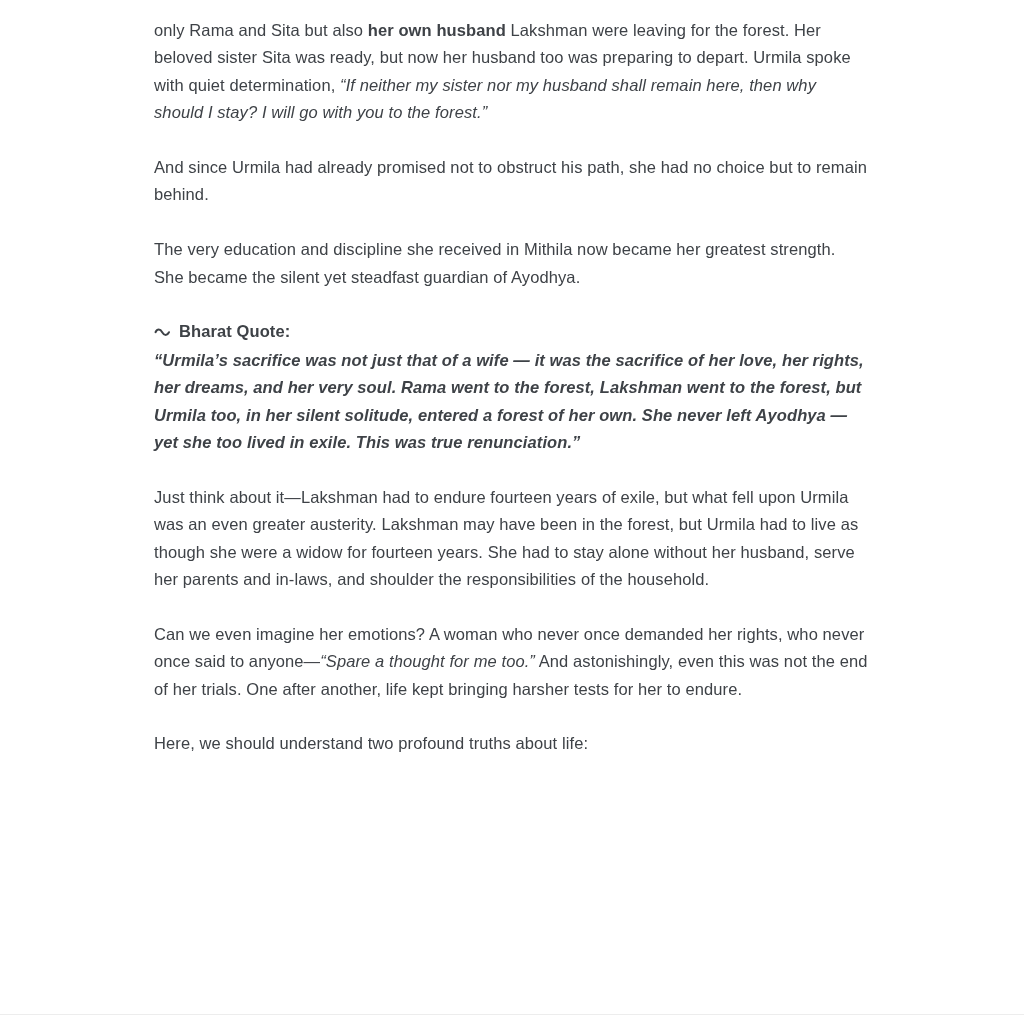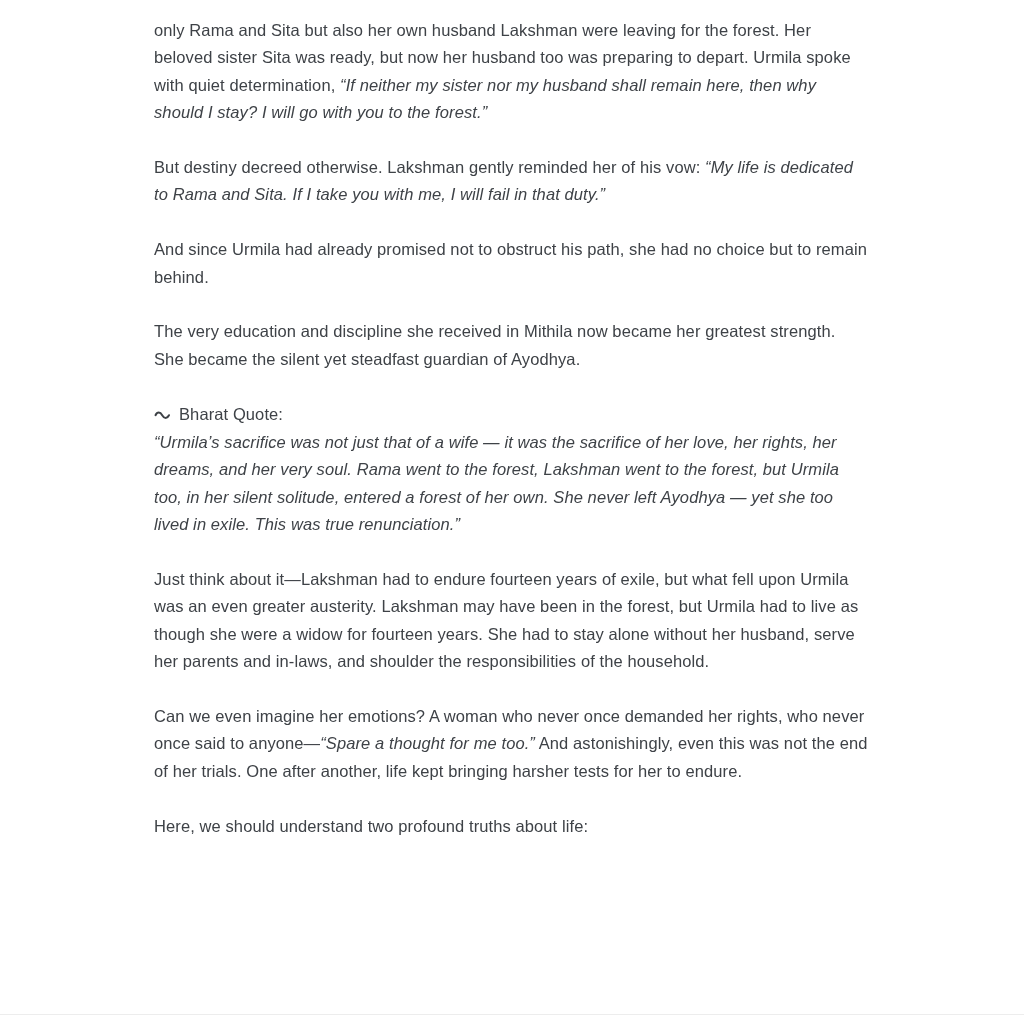--- a/index.html
+++ b/index.html
@@ -23,23 +23,23 @@
     font-size: 16.5px;
     line-height: 27.4px;
     letter-spacing: 0.1px;
   }
   .article p {
     margin: 0 0 27.4px 0;
   }
   .article p.tight {
     margin-bottom: 0;
   }
-  .bold { font-weight: 400; }
+  .bold { font-weight: 700; }
   .italic { font-style: italic; }
-  .bold-italic { font-weight: 400; font-style: italic; }
+  .bold-italic { font-weight: 700; font-style: italic; }
   .wavy-icon {
     display: inline-block;
     vertical-align: -1px;
     margin-right: 6px;
   }
   .bottom-divider {
     position: absolute;
     left: 0;
     top: 1014px;
     width: 1024px;
@@ -47,21 +47,20 @@
     background: #ededed;
   }
 </style>
 </head>
 <body>
 
 <main class="article">
 
   <p><span>only Rama and Sita but also </span><span class="bold">her own husband</span><span> Lakshman were leaving for the forest. Her beloved sister Sita was ready, but now her husband too was preparing to depart. Urmila spoke with quiet determination, </span><span class="italic">“If neither my sister nor my husband shall remain here, then why should I stay? I will go with you to the forest.”</span></p>
 
-  <p><span>But destiny decreed otherwise. Lakshman gently reminded her of his vow: </span><span class="italic">“My life is dedicated to Rama and Sita. If I take you with me, I will fail in that duty.”</span></p>
 
   <p><span>And since Urmila had already promised not to obstruct his path, she had no choice but to remain behind.</span></p>
 
 
   <p><span>The very education and discipline she received in Mithila now became her greatest strength. She became the silent yet steadfast guardian of Ayodhya.</span></p>
 
   <p class="tight"><span class="wavy-icon"><svg width="19" height="12" viewBox="0 0 19 12" xmlns="http://www.w3.org/2000/svg">
           <path d="M1.5 6.2 C3.2 2.6, 6.2 2.6, 8.2 6.2 C10.2 9.8, 13.2 9.8, 15 6.2" fill="none" stroke="#3e4247" stroke-width="2" stroke-linecap="round"></path>
         </svg></span><span class="bold">Bharat Quote:</span></p>
 

